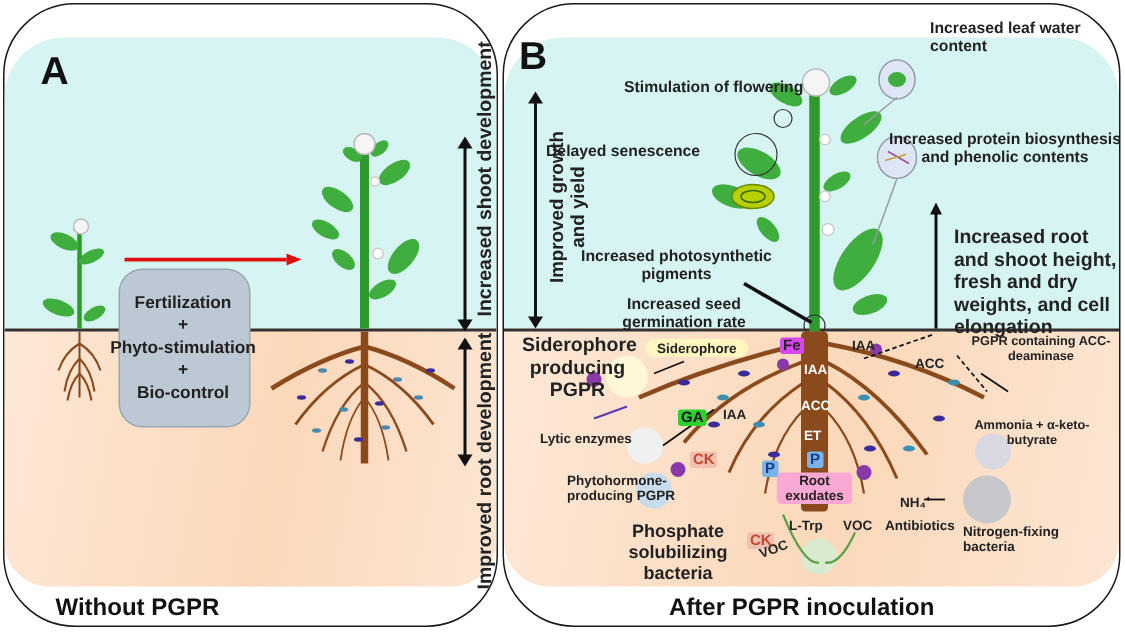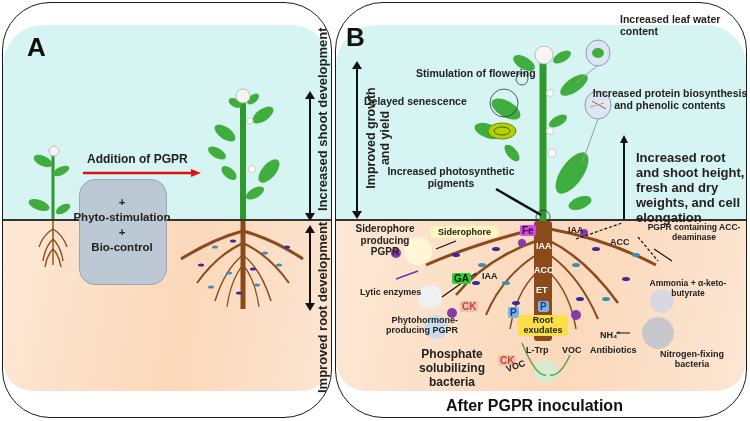--- a/index.html
+++ b/index.html
@@ -39,28 +39,28 @@
       <line x1="50" y1="218" x2="50" y2="262"></line>
       <path d="M50 226 Q40 232 36 244"></path>
         <path d="M50 226 Q60 232 64 244"></path>
       <path d="M50 236 Q42 244 40 258"></path>
         <path d="M50 236 Q58 244 60 258"></path>
       <path d="M50 246 Q44 252 42 264"></path>
         <path d="M50 246 Q56 252 58 264"></path>
     </g>
   </svg>
 
-  <div class="lbl" style="left:84px;top:150px;font-size:12px;">Addition of PGPR</div>
   <svg style="left:80px;top:166px;" width="120" height="10">
     <line x1="0" y1="4" x2="108" y2="4" stroke="#e01010" stroke-width="2.5"></line>
     <polygon points="108,0 118,4 108,8" fill="#e01010"></polygon>
   </svg>
 
   <div class="box" style="left:76px;top:176px;width:86px;height:104px;"></div>
   <div class="lbl" style="left:62px;top:192px;width:114px;text-align:center;font-size:11.5px;line-height:15px;">
+    <div>Fertilization</div>
     <div>+</div>
     <div>Phyto-stimulation</div>
     <div>+</div>
     <div>Bio-control</div>
   </div>
 
   <svg style="left:0;top:0;" width="328" height="414">
     <line x1="240" y1="94" x2="240" y2="216" stroke="#2e9a2e" stroke-width="6"></line>
     <g fill="#3fae3f">
       <ellipse cx="260" cy="112" rx="12" ry="6" transform="rotate(-35 260 112)"></ellipse>
@@ -109,20 +109,21 @@
       <polygon points="0,122 5,130 10,122" fill="#111"></polygon>
   </svg>
   <svg style="left:302px;top:222px;" width="10" height="86">
     <line x1="5" y1="6" x2="5" y2="80" stroke="#111" stroke-width="2"></line>
     <polygon points="0,8 5,0 10,8" fill="#111"></polygon>
       <polygon points="0,78 5,86 10,78" fill="#111"></polygon>
   </svg>
   <div class="vtext" style="left:312px;top:208px;">Increased shoot development</div>
   <div class="vtext" style="left:312px;top:390px;">Improved root development</div>
 
+  <div class="lbl title" style="left:34px;top:394px;">Without PGPR</div>
 </div>
 
 <div id="panelB" class="panel">
   <div class="sky"></div>
   <div class="soil"></div>
   <div class="ground"></div>
 
   <div class="lbl big" style="left:10px;top:20px;">B</div>
 
   <svg style="left:16px;top:58px;" width="10" height="158">
@@ -213,48 +214,49 @@
       <line x1="106" y1="294" x2="140" y2="270"></line>
       <line x1="240" y1="236" x2="286" y2="220" stroke-dasharray="3 2"></line>
       <line x1="302" y1="234" x2="322" y2="258" stroke-dasharray="3 2"></line>
       <line x1="336" y1="258" x2="318" y2="246"></line>
       <line x1="294" y1="330" x2="280" y2="330"></line>
     </g>
     <line x1="60" y1="276" x2="82" y2="268" stroke="#5a3ab8" stroke-width="1.5"></line>
     <path d="M186 340 Q200 374 210 372 M234 352 Q224 374 214 372" stroke="#5aa04a" fill="none" stroke-width="1.5"></path>
   </svg>
 
-  <div class="lbl" style="left:32px;top:64px;font-size:10.5px;padding-left:48px;">Stimulation of flowering</div>
+  <div class="lbl" style="left:32px;top:49px;font-size:10.5px;padding-left:48px;">Stimulation of flowering</div>
   <div class="lbl" style="left:28px;top:92px;font-size:10.5px;">Delayed senescence</div>
   <div class="lbl" style="left:50px;top:162px;width:130px;white-space:normal;text-align:center;font-size:10.5px;">Increased photosynthetic pigments</div>
+  <div class="lbl" style="left:60px;top:194px;width:120px;white-space:normal;text-align:center;font-size:10.5px;">Increased seed germination rate</div>
   <div class="lbl" style="left:284px;top:10px;width:110px;white-space:normal;font-size:10.5px;">Increased leaf water content</div>
   <div class="lbl" style="left:254px;top:84px;width:160px;white-space:normal;text-align:center;font-size:10.5px;">Increased protein biosynthesis and phenolic contents</div>
   <div class="lbl" style="left:300px;top:148px;width:110px;white-space:normal;font-size:13px;">Increased root and shoot height, fresh and dry weights, and cell elongation</div>
 
-  <div class="lbl" style="left:12px;top:220px;width:74px;white-space:normal;text-align:center;font-size:10px;">Siderophore producing PGPR</div>
+  <div class="lbl" style="left:12px;top:220px;width:74px;white-space:normal;text-align:center;font-size:13px;">Siderophore producing PGPR</div>
   <div class="lbl" style="left:94px;top:223px;font-size:9px;background:#fff6c0;padding:1px 8px;border-radius:8px;">Siderophore</div>
   <div class="chip" style="left:184px;top:222px;background:#d946ef;color:#222;">Fe</div>
   <div class="lbl" style="left:232px;top:222px;font-size:9px;">IAA</div>
   <div class="lbl" style="left:200px;top:238px;font-size:9px;color:#fff;">IAA</div>
   <div class="lbl" style="left:198px;top:262px;font-size:9px;color:#fff;">ACC</div>
   <div class="lbl" style="left:200px;top:282px;font-size:9px;color:#fff;">ET</div>
   <div class="lbl" style="left:274px;top:234px;font-size:9px;">ACC</div>
   <div class="lbl" style="left:310px;top:220px;width:96px;white-space:normal;text-align:center;font-size:8.5px;">PGPR containing ACC- deaminase</div>
   <div class="lbl" style="left:312px;top:276px;width:80px;white-space:normal;text-align:center;font-size:8.5px;">Ammonia + α-keto-butyrate</div>
   <div class="lbl" style="left:24px;top:284px;font-size:9px;">Lytic enzymes</div>
   <div class="chip" style="left:116px;top:270px;background:#2ed02e;color:#111;">GA</div>
   <div class="lbl" style="left:146px;top:268px;font-size:9px;">IAA</div>
   <div class="chip" style="left:124px;top:298px;background:#f2c0b0;color:#c04a30;">CK</div>
   <div class="chip" style="left:162px;top:352px;background:#f2c0b0;color:#c04a30;">CK</div>
-  <div class="lbl" style="left:42px;top:312px;width:80px;white-space:normal;text-align:right;font-size:9px;">Phytohormone-producing PGPR</div>
+  <div class="lbl" style="left:42px;top:312px;width:80px;white-space:normal;text-align:left;font-size:9px;">Phytohormone-producing PGPR</div>
   <div class="chip" style="left:172px;top:304px;background:#7ab4e6;color:#1a3a8a;">P</div>
   <div class="chip" style="left:202px;top:298px;background:#7ab4e6;color:#1a3a8a;">P</div>
-  <div class="lbl" style="left:182px;top:312px;width:50px;white-space:normal;text-align:center;font-size:9px;background:#fde047;border-radius:3px;">Root exudates</div>
+  <div class="lbl" style="left:182px;top:312px;width:50px;white-space:normal;text-align:center;font-size:9px;background:#f9a8d4;border-radius:3px;">Root exudates</div>
   <div class="lbl" style="left:190px;top:342px;font-size:9px;">L-Trp</div>
   <div class="lbl" style="left:170px;top:358px;font-size:9px;transform:rotate(-20deg);">VOC</div>
   <div class="lbl" style="left:226px;top:342px;font-size:9px;">VOC</div>
   <div class="lbl" style="left:66px;top:345px;width:100px;white-space:normal;text-align:center;font-size:12px;">Phosphate solubilizing bacteria</div>
   <div class="lbl" style="left:254px;top:342px;font-size:9px;">Antibiotics</div>
   <div class="lbl" style="left:264px;top:327px;font-size:9px;">NH₄⁺</div>
-  <div class="lbl" style="left:316px;top:346px;width:80px;white-space:normal;text-align:center;font-size:9px;">Nitrogen-fixing bacteria</div>
+  <div class="lbl" style="left:306px;top:346px;width:80px;white-space:normal;font-size:9px;">Nitrogen-fixing bacteria</div>
 
   <div class="lbl title" style="left:110px;top:394px;">After PGPR inoculation</div>
 </div>
 
 </body></html>

